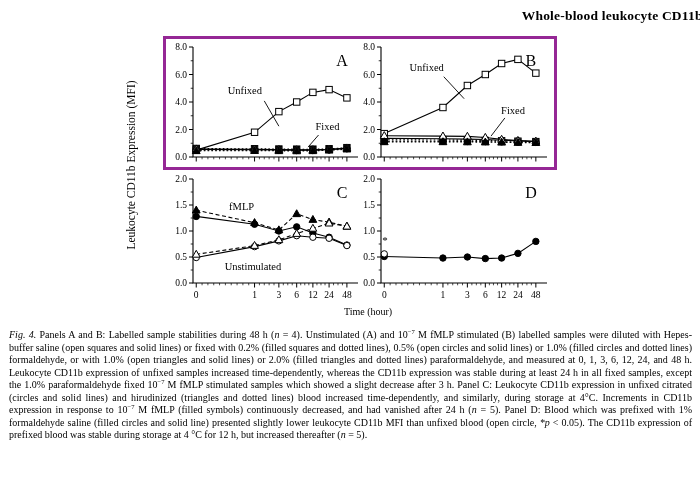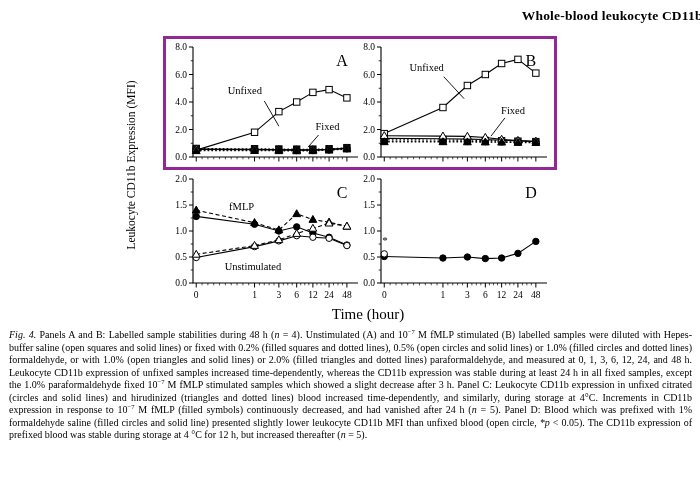--- a/index.html
+++ b/index.html
@@ -1,21 +1,21 @@
 <!DOCTYPE html>
 <html><head>
 <meta charset="utf-8">
 <style>
   html,body{margin:0;padding:0;background:#fff;}
   .page{position:relative;width:700px;height:493px;background:#ffffff;
         font-family:"Liberation Serif", serif;color:#000;overflow:hidden;padding-left:48px;}
   .title{position:absolute;top:8px;right:10px;font-weight:bold;font-size:13.5px;letter-spacing:.2px;}
   .ylabel{position:absolute;left:131px;top:165px;transform:translate(-50%,-50%) rotate(-90deg);
           white-space:nowrap;font-size:11.5px;}
-  .xlabel{position:absolute;left:190px;top:306px;width:356px;text-align:center;font-size:15px;}
+  .xlabel{position:absolute;left:190px;top:306px;width:356px;text-align:center;font-size:10px;}
   .hibox{position:absolute;left:163px;top:36px;width:394px;height:134px;box-sizing:border-box;
          border:3px solid #952795;pointer-events:none;}
   .chart{position:absolute;width:214px;height:132px;}
   .caption{position:absolute;left:9px;top:329px;width:683px;font-size:10px;line-height:12.55px;
            text-align:justify;}
   .caption sup{font-size:0.66em;line-height:0;}
   svg text{fill:#000;}
 </style>
 </head>
 <body>

